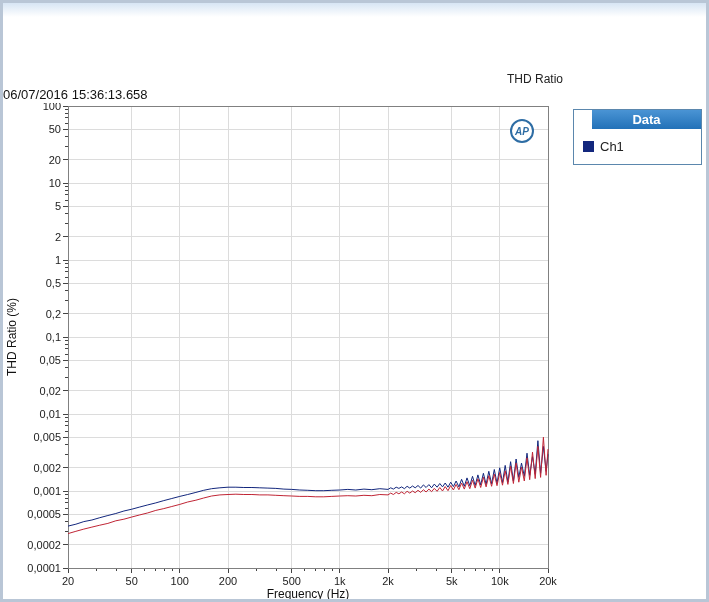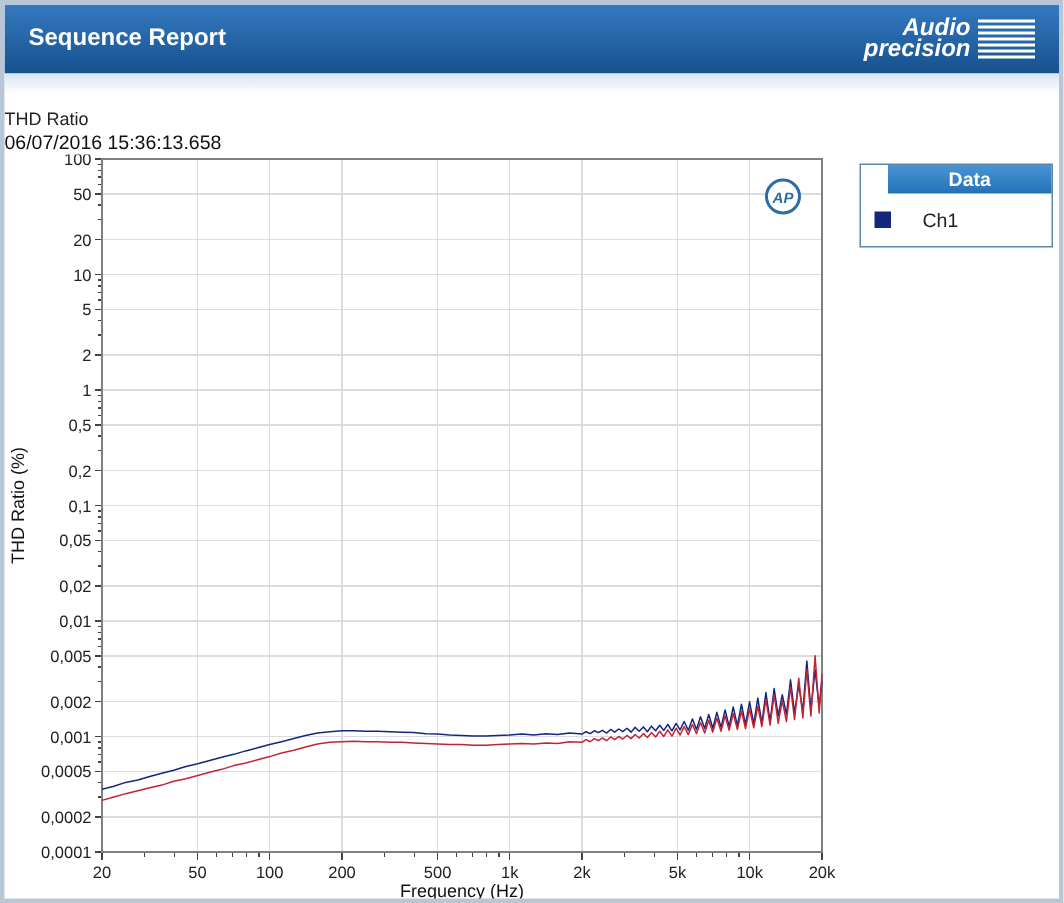--- a/index.html
+++ b/index.html
@@ -12,58 +12,40 @@
     height:46px;display:flex;align-items:center;justify-content:space-between;
     padding:0 16px;
     background:linear-gradient(to bottom,var(--header-top,#3579bf),var(--header-bottom,#16518f));
   }
   .header-title{color:#fff;font-size:16px;font-weight:bold;}
   .ap-logo{display:flex;align-items:center;gap:5px;}
   .logo-text{color:#fff;font-style:italic;font-weight:bold;font-size:16px;line-height:14px;text-align:right;}
   .logo-bars{display:flex;flex-direction:column;gap:2px;}
   .logo-bars span{display:block;width:38px;height:2px;background:#fff;}
   .subheader{height:14px;background:linear-gradient(to bottom,#d7e5f4,#ffffff);}
-  .chart-title{position:absolute;left:0;top:69px;width:560px;text-align:left;font-size:12px;color:#222;}
+  .chart-title{position:absolute;left:0;top:69px;width:560px;text-align:right;font-size:12px;color:#222;}
   .timestamp{position:absolute;left:0;top:84px;width:553px;text-align:left;font-size:13px;color:#111;}
   #chart-svg{position:absolute;left:0;top:100px;font-family:"Liberation Sans",sans-serif;}
   .legend{
     position:absolute;left:570px;top:106px;width:129px;box-sizing:border-box;
     border:1px solid #5b87ad;background:#fff;
   }
   .legend-header{
     background:linear-gradient(to bottom,#4a94d4,var(--legend-header,#2271b8));
     color:#fff;font-weight:bold;font-size:13px;text-align:center;padding:2px 0;margin-left:18px;
   }
   .legend-body{padding:7px 9px;}
-  .legend-row{display:flex;align-items:center;gap:21px;height:21px;font-size:13px;color:#222;}
+  .legend-row{display:flex;align-items:center;gap:6px;height:21px;font-size:13px;color:#222;}
   .chip{width:11px;height:11px;display:inline-block;}
 </style>
 </head>
 <body>
 
 <div class="window">
 
-  <div class="header">
-    <div class="header-title">Sequence Report</div>
-    <div class="ap-logo">
-      <div class="logo-text">
-        <div>Audio</div>
-        <div>precision</div>
-      </div>
-      <div class="logo-bars">
-        <span></span>
-          <span></span>
-          <span></span>
-          <span></span>
-          <span></span>
-          <span></span>
-          <span></span>
-      </div>
-    </div>
-  </div>
 
   <div class="subheader"></div>
 
   <div class="chart-title">THD Ratio</div>
   <div class="timestamp">06/07/2016 15:36:13.658</div>
 
   <svg id="chart-svg" width="560" height="500">
       <rect x="65" y="3" width="480" height="462" fill="#ffffff"></rect>
       <line x1="65" y1="3.0" x2="545" y2="3.0" stroke="#dcdcdc" stroke-width="1" shape-rendering="crispEdges"></line>
       <line x1="65" y1="26.2" x2="545" y2="26.2" stroke="#dcdcdc" stroke-width="1" shape-rendering="crispEdges"></line>

